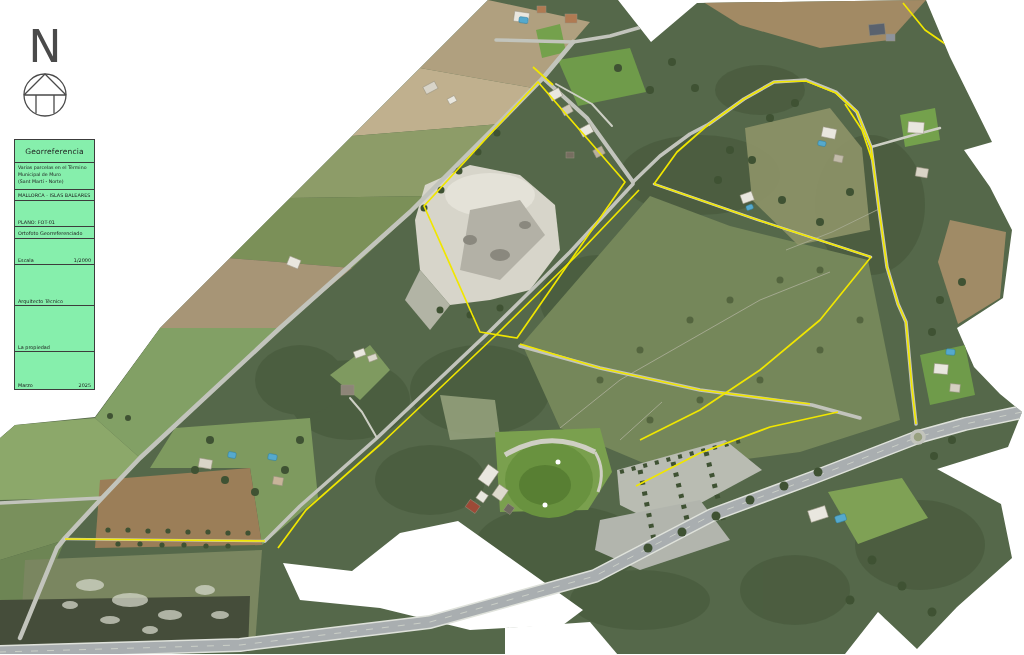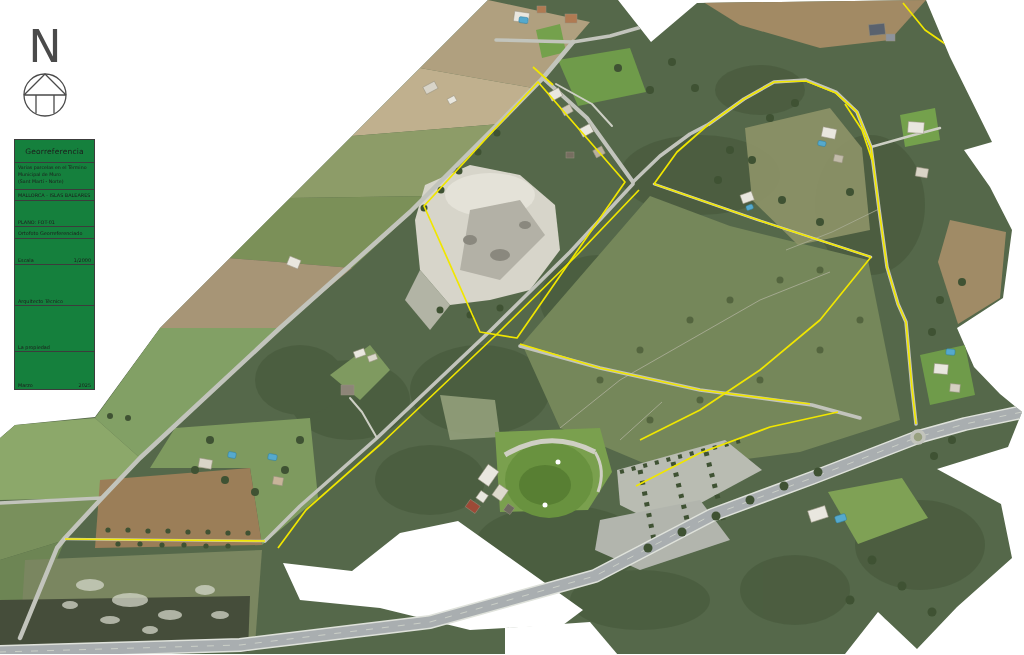--- a/index.html
+++ b/index.html
@@ -2,21 +2,21 @@
 <html><head>
 <meta charset="utf-8">
 <style>
   html,body{margin:0;padding:0;background:#fff;}
   .sheet{position:relative;width:1024px;height:655px;background:#ffffff;overflow:hidden;
          font-family:"DejaVu Sans",sans-serif;}
   .map-svg{position:absolute;left:0;top:0;}
   .north-svg{position:absolute;left:18px;top:22px;}
   .north-n{font-family:"DejaVu Sans",sans-serif;font-size:44px;fill:#4a4a4a;font-weight:400;}
   .tb{position:absolute;left:14px;top:139px;width:81px;height:251px;border:1px solid #3c3c3c;
-      background:#15803d;color:#1c1c1c;box-sizing:border-box;display:flex;flex-direction:column;}
+      background:#86efac;color:#1c1c1c;box-sizing:border-box;display:flex;flex-direction:column;}
   .tb .row{box-sizing:border-box;border-bottom:1px solid #3c3c3c;padding:1px 3px;overflow:hidden;}
   .tb .row:last-child{border-bottom:none;}
   .tb-title{height:23px;display:flex;align-items:center;justify-content:center;
             font-size:7.5px;letter-spacing:.2px;}
   .tb-project{height:27px;font-size:4.7px;line-height:1.5;}
   .tb-project div{white-space:nowrap;}
   .tb-location{height:11px;font-size:4.9px;display:flex;align-items:center;white-space:nowrap;}
   .tb-plano{height:26px;font-size:4.9px;display:flex;align-items:flex-end;padding-bottom:2px;}
   .tb-orto{height:12px;font-size:4.9px;display:flex;align-items:center;}
   .tb-escala{height:26px;font-size:4.9px;display:flex;align-items:flex-end;

